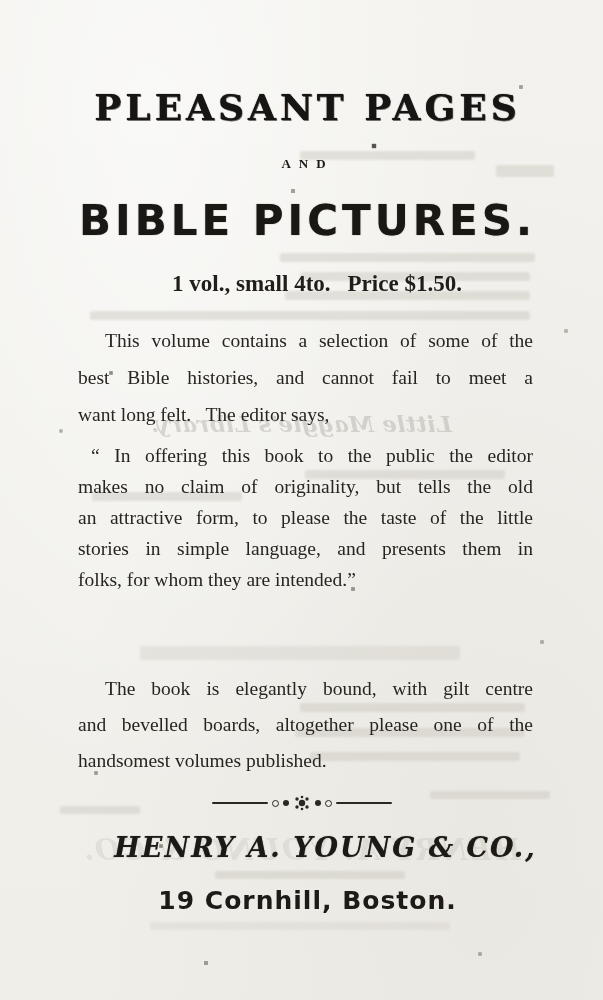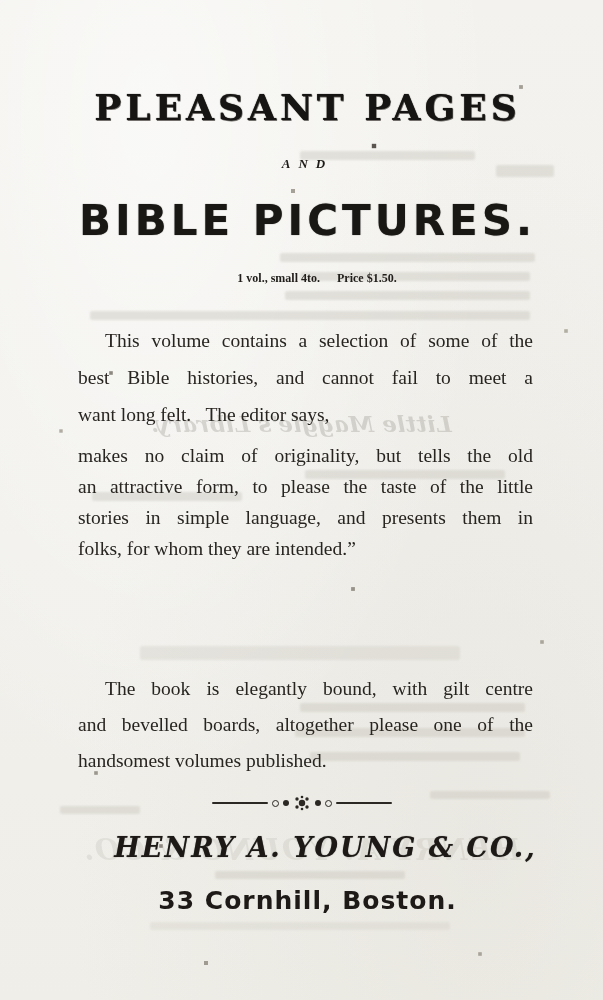--- a/index.html
+++ b/index.html
@@ -13,29 +13,29 @@
   }
   
   .center-abs{position:absolute;left:12px;right:0;text-align:center;white-space:nowrap;}
   .main-title{
     top:86px;font-family:"DejaVu Serif",serif;font-weight:bold;font-size:36px;
     letter-spacing:4px;color:#171513;
     text-shadow:0 0 1px rgba(24,20,16,.95), .7px .7px 0 rgba(24,20,16,.55);
     z-index:3;
   }
   .conjunction{
-    top:156px;font-weight:bold;font-size:13px;letter-spacing:8px;color:#1d1a17;z-index:3;font-style:italic;
+    top:156px;font-weight:bold;font-size:13px;letter-spacing:8px;color:#1d1a17;z-index:3;
   }
   .subtitle{
     top:196px;font-family:"DejaVu Sans",sans-serif;font-weight:bold;font-size:42px;
     letter-spacing:4px;color:#1a1815;text-shadow:0 0 1px rgba(0,0,0,.65);z-index:3;
   }
   .edition{
     position:absolute;left:0;right:0;top:271px;display:flex;justify-content:center;gap:17px;
-    font-weight:bold;font-size:12px;color:#201d1a;z-index:3;padding-left:31px;
+    font-weight:bold;font-size:23px;color:#201d1a;z-index:3;padding-left:31px;
   }
   
   .para{position:absolute;left:78px;width:455px;font-size:19.5px;color:#282521;z-index:3;}
   .para .bl{white-space:pre-wrap;}
   .p1{top:322px}.p1 .bl{line-height:37px;height:37px}
   .p2{top:440px}.p2 .bl{line-height:31px;height:31px}
   .p3{top:599px}.p3 .bl{line-height:37px;height:37px}
   .p4{top:671px}.p4 .bl{line-height:36px;height:36px}
   .j{text-align:justify;text-align-last:justify;}
   .last{text-align:left;}
@@ -124,20 +124,21 @@
     <span>Price $1.50.</span>
   </div>
 
   <div class="para p1">
     <div class="bl j ind">This volume contains a selection of some of the</div>
     <div class="bl j">best Bible histories, and cannot fail to meet a</div>
     <div class="bl last">want long felt.   The editor says,</div>
   </div>
 
   <div class="para p2">
+    <div class="bl j ind-sm">“ In offering this book to the public the editor</div>
     <div class="bl j">makes no claim of originality, but tells the old</div>
     <div class="bl j">an attractive form, to please the taste of the little</div>
     <div class="bl j">stories in simple language, and presents them in</div>
     <div class="bl last">folks, for whom they are intended.”</div>
   </div>
 
 
   <div class="para p4">
     <div class="bl j ind">The book is elegantly bound, with gilt centre</div>
     <div class="bl j">and bevelled boards, altogether please one of the</div>
@@ -157,15 +158,15 @@
       <circle cx="9" cy="2" r="1.3" fill="#2b2723"></circle>
       <circle cx="9" cy="14" r="1.3" fill="#2b2723"></circle>
     </svg>
     <span class="dot-fill"></span>
     <span class="dot-open"></span>
     <span class="rule-line"></span>
   </div>
 
   <div class="center-abs publisher">HENRY A. YOUNG &amp; CO.,</div>
 
-  <div class="center-abs address">33 Cornhill, Boston.</div>
+  <div class="center-abs address">19 Cornhill, Boston.</div>
 
 </div>
 
 </body></html>

